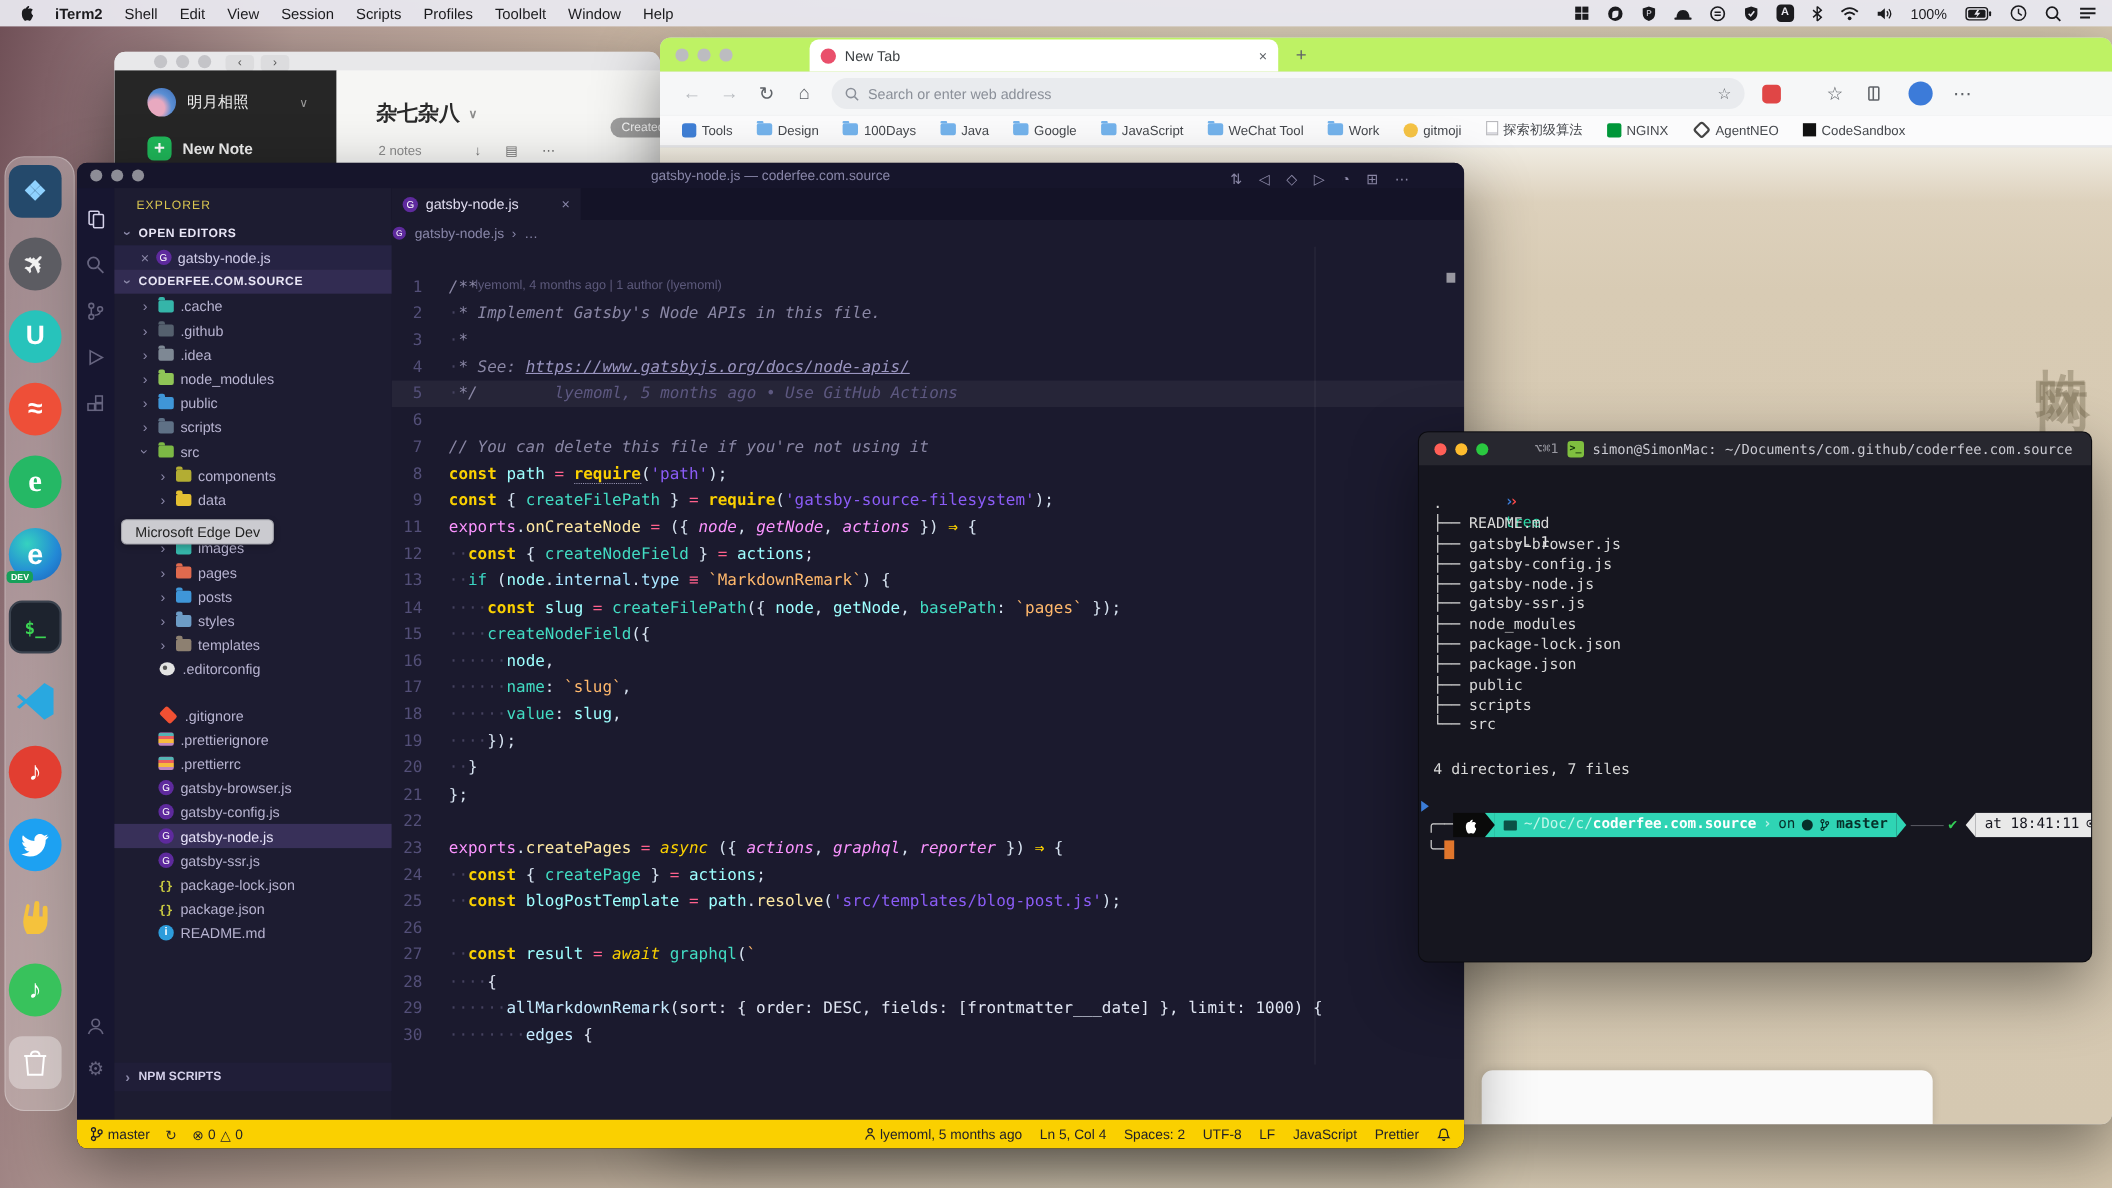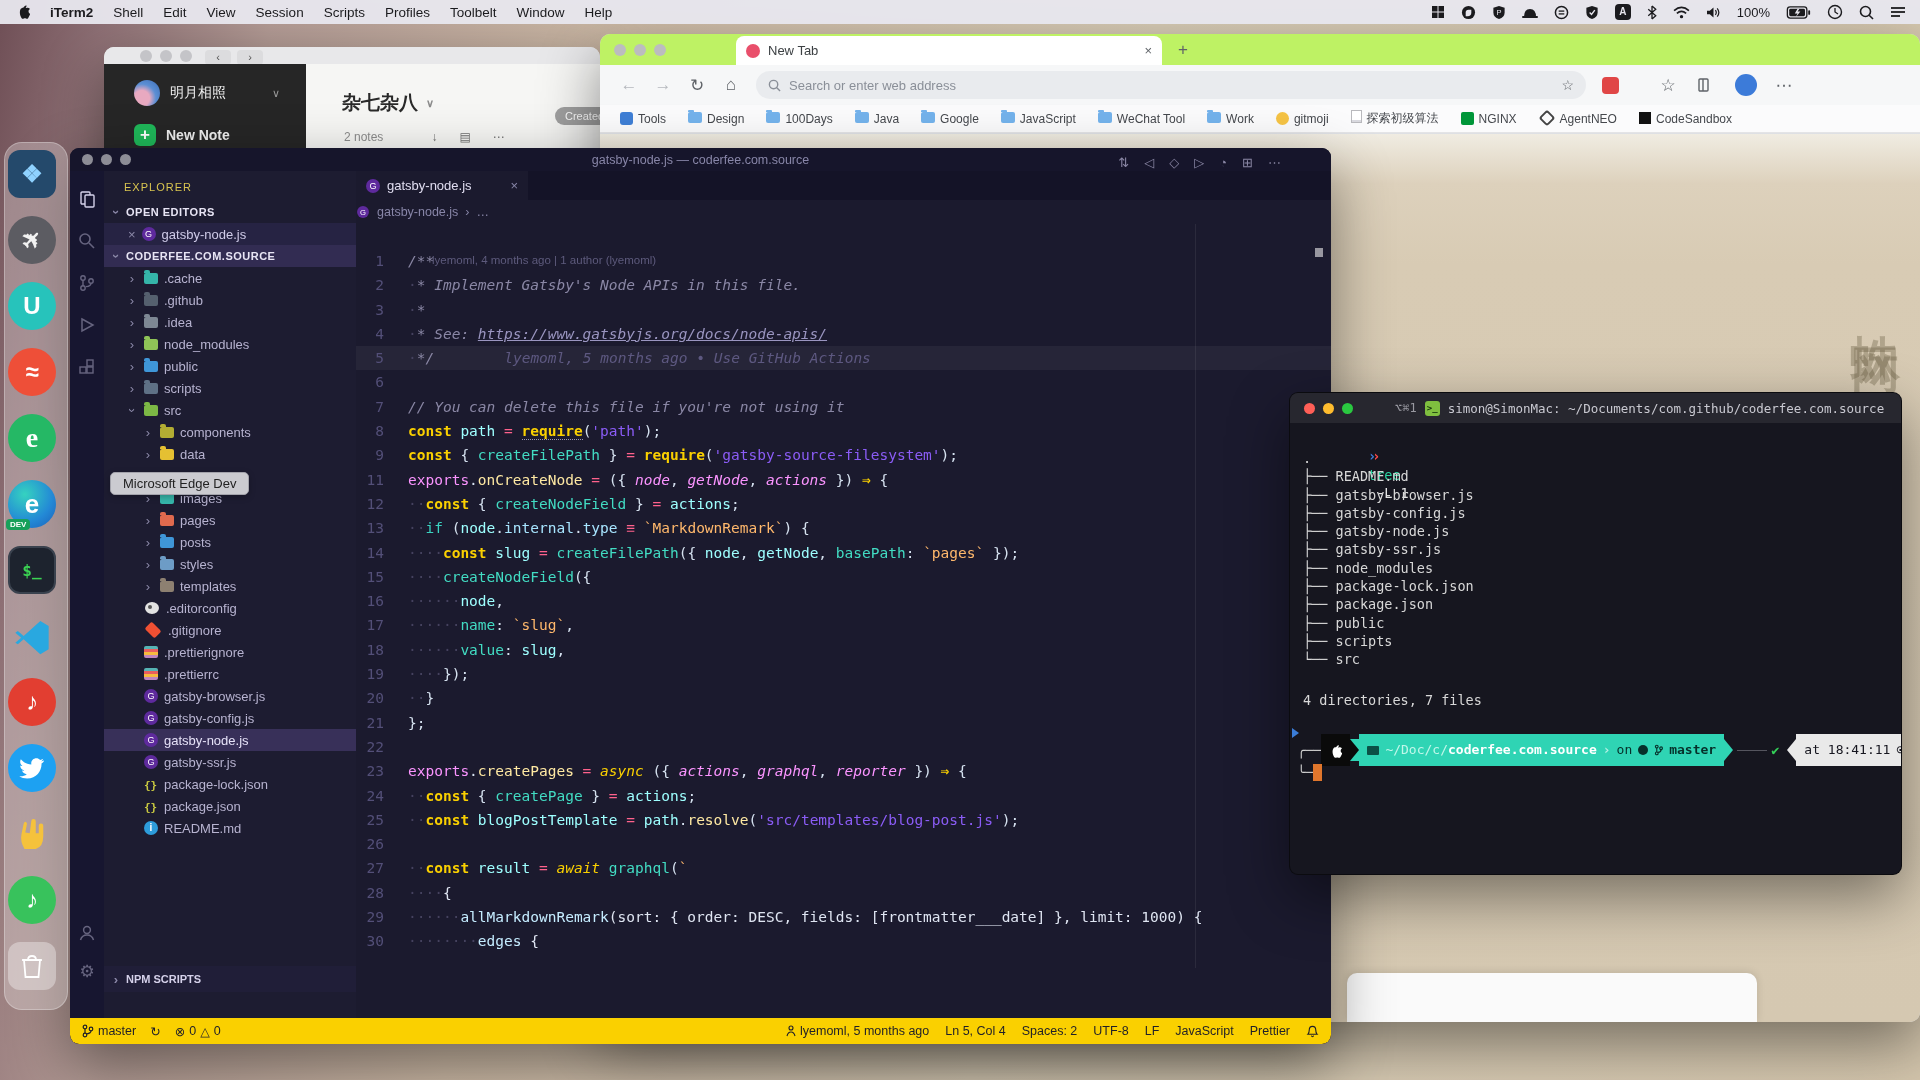--- a/index.html
+++ b/index.html
@@ -127,21 +127,21 @@
   .sb-item{display:flex;align-items:center;gap:4px}
 
   
   .term{left:1289px;top:392px;width:613px;height:483px;border-radius:9px;background:#16161f;border:1px solid rgba(0,0,0,.5);z-index:40;overflow:hidden;font-family:"DejaVu Sans Mono",monospace}
   .term-title{height:30px;background:#27272f;display:flex;align-items:center;padding-left:14px;gap:8px}
   .term .light{width:11px;height:11px}
   .t-ico{width:15px;height:15px;background:#7fbf3f;border-radius:3px;color:#12330a;font-size:9px;font-weight:bold;text-align:center;line-height:15px}
   .tbody{position:absolute;left:0;top:30px;width:611px;height:451px;font-size:13.5px;line-height:18.3px;color:#d8d8d8}
   .tline{white-space:pre}
   .pl-row{position:absolute;left:7px;top:316px;height:22px;display:flex;align-items:center}
-  .pl-seg{height:32px;display:flex;align-items:center;padding:0 8px;font-size:13px}
+  .pl-seg{height:22px;display:flex;align-items:center;padding:0 8px;font-size:13px}
   .tri{width:0;height:0;border-top:11px solid transparent;border-bottom:11px solid transparent}
   .cursor{width:9px;height:17px;background:#e0762c}
   .bluemark{position:absolute;left:2px;top:305px;width:0;height:0;border-top:5px solid transparent;border-bottom:5px solid transparent;border-left:7px solid #3b7dd8}
 </style>
 </head>
 <body>
 
 <div id="desktop">
 
   <div class="win notes">
@@ -408,21 +408,21 @@
           <div class="trow" style="padding-left: 38px;">
     <span class="chev">›</span>
     <span class="ticon folder" style="background: rgb(141, 128, 113); color: rgb(141, 128, 113);"></span>
     <span>templates</span>
   </div>
           <div class="trow" style="padding-left: 22px;">
     <span class="chev"></span>
     <span class="ticon econfig"></span>
     <span>.editorconfig</span>
   </div>
-          <div class="trow" style="padding-left: 22px;">
+          <div class="trow" style="padding-left: 22px; margin-top: 20px;">
     <span class="chev"></span>
     <span class="ticon giticon"></span>
     <span>.gitignore</span>
   </div>
           <div class="trow" style="padding-left: 22px;">
     <span class="chev"></span>
     <span class="ticon prettier"></span>
     <span>.prettierignore</span>
   </div>
           <div class="trow" style="padding-left: 22px;">

